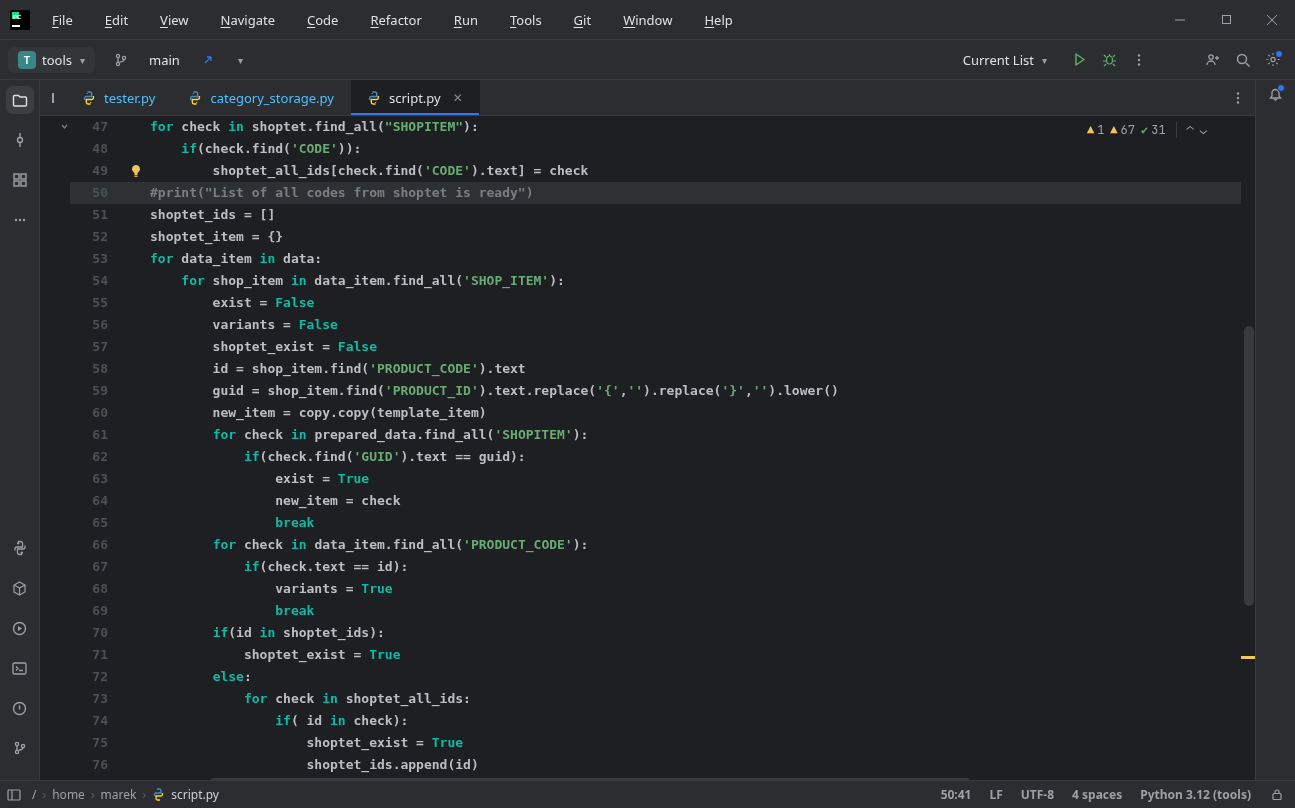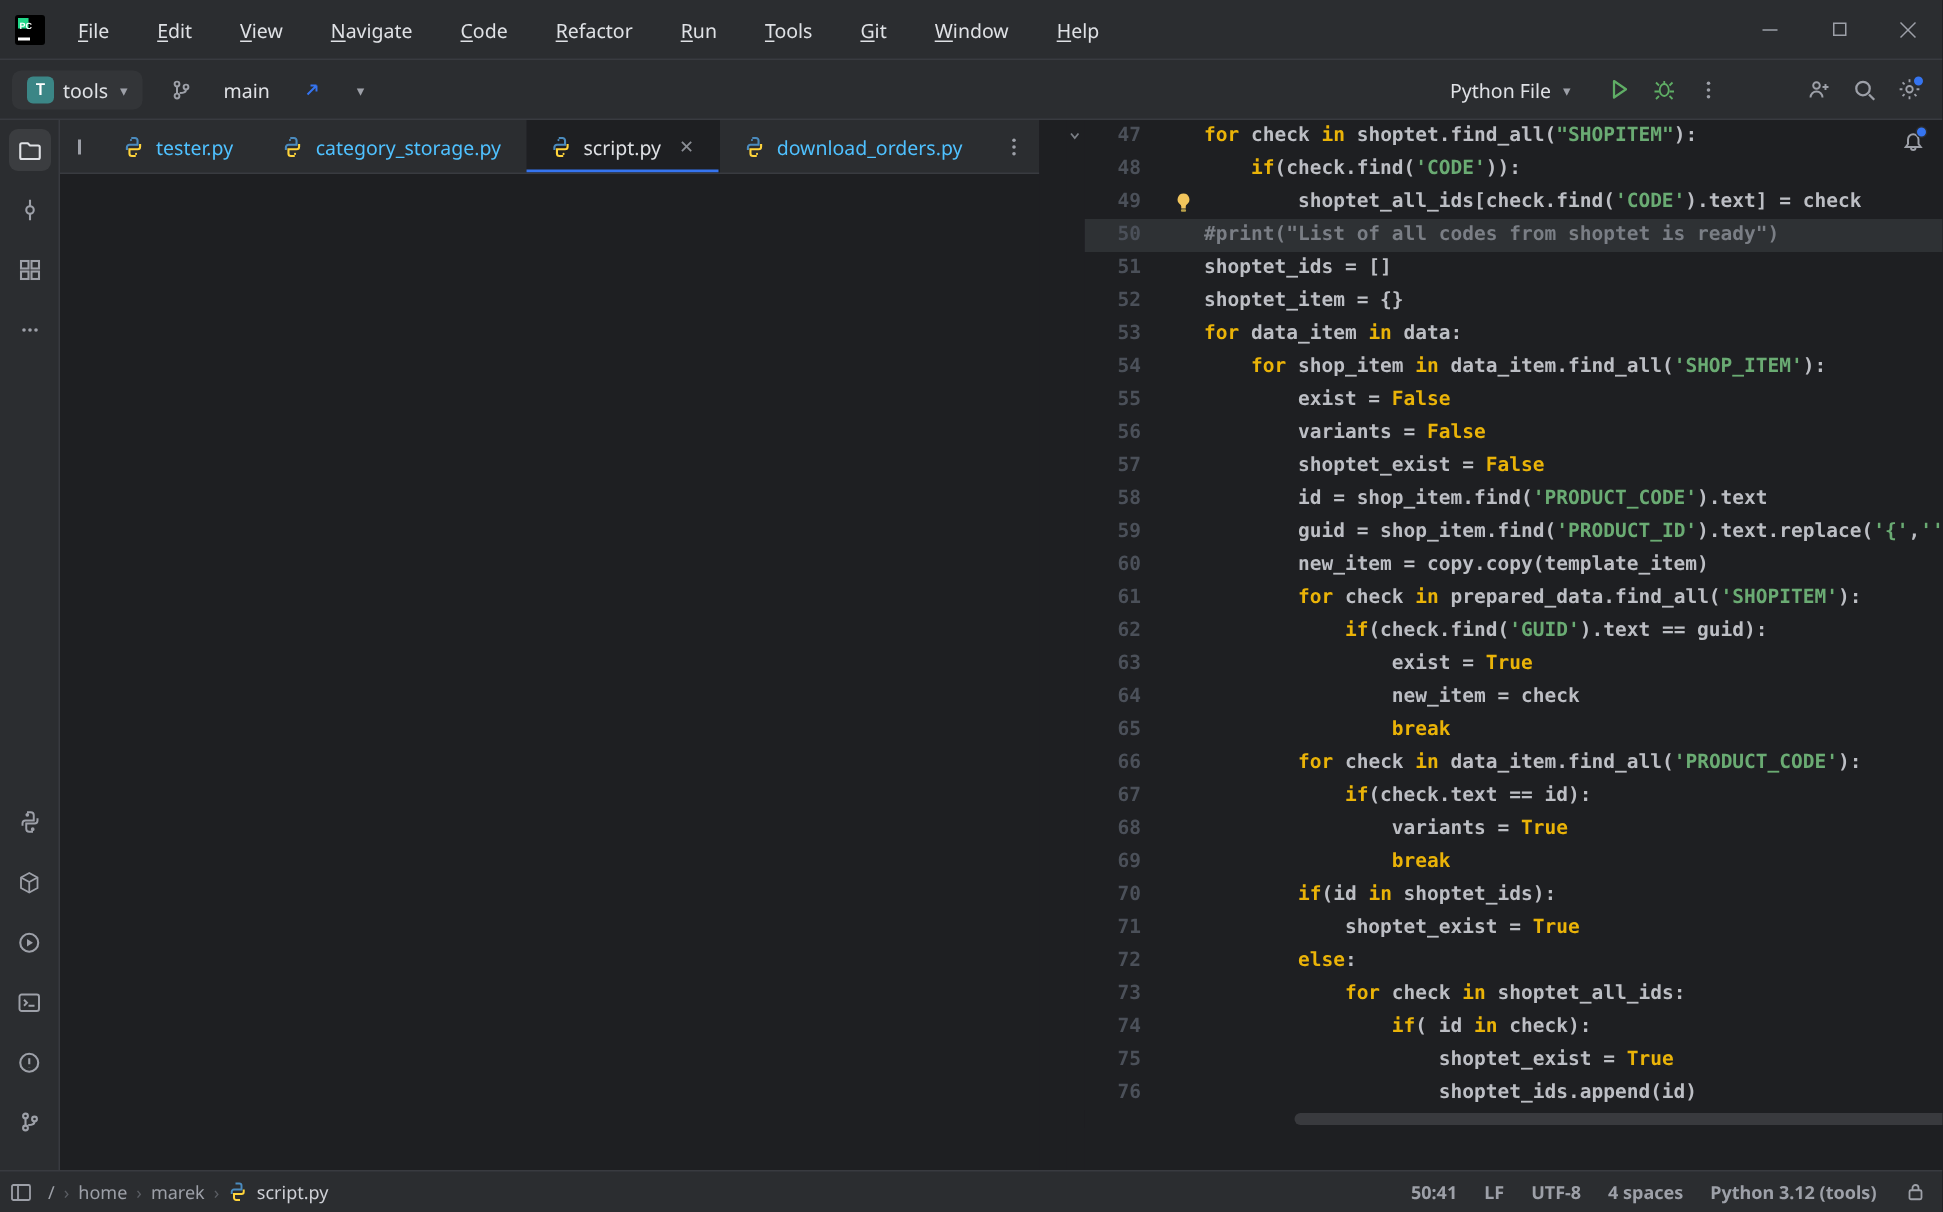--- a/index.html
+++ b/index.html
@@ -76,21 +76,21 @@
 
   .rightbar {
     width:40px; background: var(--ui-bg);
     border-left:1px solid var(--ui-border);
     display:flex; flex-direction:column; align-items:center; padding-top:6px; gap:12px;
     flex:none;
   }
   .bell-wrap { position:relative; }
   .dot { position:absolute; top:-2px; right:-2px; width:8px; height:8px; border-radius:50%; background:#3574f0; border:1px solid var(--ui-bg); }
 
-  .center { flex:1; display:flex; flex-direction:row; min-width:0; }
+  .center { flex:1; display:flex; flex-direction:column; min-width:0; }
 
   .tabstrip {
     height:36px; background: var(--ui-bg);
     display:flex; align-items:stretch;
     border-bottom:1px solid var(--ui-border);
     flex:none;
   }
   .project-toggle { width:26px; display:flex; align-items:center; justify-content:center; color:#9da0a8; }
   .tabs { display:flex; align-items:stretch; overflow:hidden; }
   .tab {
@@ -121,21 +121,21 @@
   pre.code {
     margin:0; padding:0; white-space:pre; line-height:22px;
   }
   .line { display:flex; height:22px; align-items:center;font-weight:bold; }
   .line.cur { background: var(--ui-hl); }
   .lineno { width:56px; text-align:right; color:var(--ui-lineno); padding-right:18px; user-select:none; flex:none; }
   .lamp { width:20px; flex:none; display:flex; align-items:center; justify-content:center; }
   .lamp svg { width:14px; height:14px; }
   .content { flex:1; padding-left:4px; }
 
-  .ck { color:#eab308; }
+  .ck { color:#14b8a6; }
   .cs { color:#6aab73; }
   .ci { color:#bcbec4; }
   .cc { color:#7a7e85; }
 
   .insp-overlay {
     position:absolute; top:6px; right:34px; display:flex; align-items:center; gap:6px;
     background: rgba(30,31,34,.0);
     font-size:12px; color:#9da0a8;
   }
   .insp-overlay .grp { display:flex; align-items:center; gap:3px; }
@@ -236,21 +236,21 @@
     <span class="ico" style="color:#3574f0;">
       <svg width="10" height="10" viewBox="0 0 10 10" stroke="currentColor" fill="none" stroke-width="1.3">
           <path d="M2 8 L8 2 M8 2 H4 M8 2 V6"></path>
         </svg>
     </span>
     <span class="chev">▾</span>
   </div>
 
   <div class="t2-right">
     <div class="chip" style="background:transparent;">
-      <span>Python File</span>
+      <span>Current List</span>
       <span class="chev">▾</span>
     </div>
     <span class="ico" style="color:#5fad65;">
       <svg width="15" height="15" viewBox="0 0 15 15">
           <path d="M4 2 L12 7.5 L4 13 Z" fill="none" stroke="currentColor" stroke-width="1.5" stroke-linejoin="round"></path>
         </svg>
     </span>
     <span class="ico" style="color:#5fad65;">
       <svg width="15" height="15" viewBox="0 0 15 15" fill="none" stroke="currentColor" stroke-width="1.2">
           <ellipse cx="7.5" cy="8" rx="3" ry="4"></ellipse>
@@ -395,31 +395,20 @@
               <svg width="14" height="14" viewBox="0 0 14 14">
                 <path d="M5.5 1h2.5A1.7 1.7 0 019.7 2.7V5.5H4.3A1.7 1.7 0 002.6 7.2V9" fill="none" stroke="#4B8BBE" stroke-width="1.4"></path>
                 <path d="M8.5 13H6a1.7 1.7 0 01-1.7-1.7V8.5h5.4A1.7 1.7 0 0011.4 6.8V5" fill="none" stroke="#FFD43B" stroke-width="1.4"></path>
                 <circle cx="5.3" cy="2.4" r=".7" fill="#4B8BBE"></circle>
                 <circle cx="8.7" cy="11.6" r=".7" fill="#FFD43B"></circle>
               </svg>
             </span>
             <span style="color:#dfe1e5;">script.py</span>
             <span class="close">✕</span>
           </div>
-          <div class="tab">
-            <span class="pyicon">
-              <svg width="14" height="14" viewBox="0 0 14 14">
-                <path d="M5.5 1h2.5A1.7 1.7 0 019.7 2.7V5.5H4.3A1.7 1.7 0 002.6 7.2V9" fill="none" stroke="#4B8BBE" stroke-width="1.4"></path>
-                <path d="M8.5 13H6a1.7 1.7 0 01-1.7-1.7V8.5h5.4A1.7 1.7 0 0011.4 6.8V5" fill="none" stroke="#FFD43B" stroke-width="1.4"></path>
-                <circle cx="5.3" cy="2.4" r=".7" fill="#4B8BBE"></circle>
-                <circle cx="8.7" cy="11.6" r=".7" fill="#FFD43B"></circle>
-              </svg>
-            </span>
-            <span style="color:#4fc1ff;">download_orders.py</span>
-          </div>
         </div>
       <div class="more">
         <svg width="14" height="14" viewBox="0 0 14 14" fill="currentColor">
             <circle cx="7" cy="2.5" r="1.2"></circle>
             <circle cx="7" cy="7" r="1.2"></circle>
             <circle cx="7" cy="11.5" r="1.2"></circle>
           </svg>
       </div>
     </div>
 

